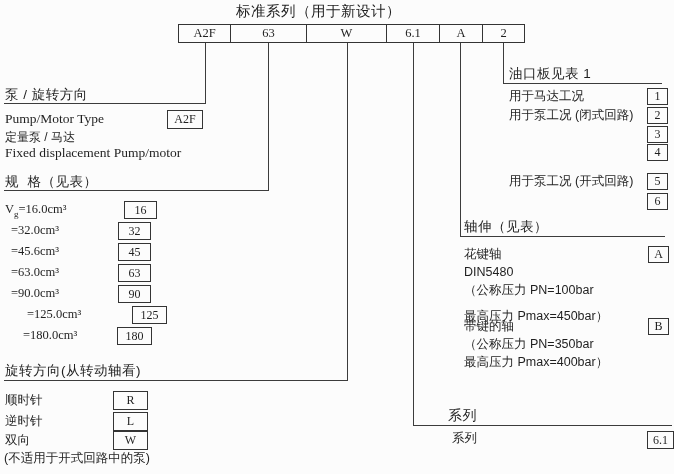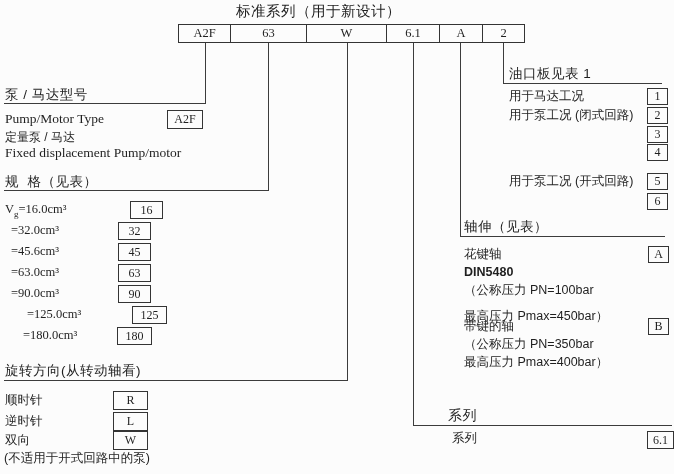--- a/index.html
+++ b/index.html
@@ -50,30 +50,30 @@
   <div class="vl" style="left:460px;top:43px;height:193px;"></div>
   <div class="vl" style="left:503px;top:43px;height:40px;"></div>
 
   <div class="hl" style="left:4px;top:103px;width:202px;"></div>
   <div class="hl" style="left:4px;top:190px;width:265px;"></div>
   <div class="hl" style="left:4px;top:380px;width:344px;"></div>
   <div class="hl" style="left:413px;top:425px;width:259px;"></div>
   <div class="hl" style="left:460px;top:236px;width:205px;"></div>
   <div class="hl" style="left:503px;top:83px;width:159px;"></div>
 
-  <div class="t hd" style="left:5px;top:87px;">泵 / 马达型号</div>
+  <div class="t hd" style="left:5px;top:87px;">泵 / 旋转方向</div>
   <div class="t en" style="left:5px;top:111px;">Pump/Motor Type</div>
   <div class="vbox" style="left:167px;top:110px;width:34px;height:17px;">A2F</div>
   <div class="t cn" style="left:5px;top:131px;font-size:12px;">定量泵 / 马达</div>
   <div class="t en" style="left:5px;top:145px;">Fixed displacement Pump/motor</div>
 
   <div class="t hd" style="left:5px;top:174px;">规  格（见表）</div>
 
   <div class="t en" style="left:5px;top:202px;font-size:12.5px;"><span>V</span><sub>g</sub><span>=16.0cm³</span></div>
-  <div class="vbox" style="left:130px;top:201px;width:31px;height:16px;">16</div>
+  <div class="vbox" style="left:124px;top:201px;width:31px;height:16px;">16</div>
 
   <div class="t en" style="left:11px;top:223px;font-size:12.5px;">=32.0cm³</div>
   <div class="vbox" style="left:118px;top:222px;width:31px;height:16px;">32</div>
 
   <div class="t en" style="left:11px;top:244px;font-size:12.5px;text-align:right;">=45.6cm³</div>
   <div class="vbox" style="left:118px;top:243px;width:31px;height:16px;">45</div>
 
   <div class="t en" style="left:11px;top:265px;font-size:12.5px;">=63.0cm³</div>
   <div class="vbox" style="left:118px;top:264px;width:31px;height:16px;">63</div>
 
@@ -112,21 +112,21 @@
 
   <div class="t cn" style="left:509px;top:174px;">用于泵工况 (开式回路)</div>
   <div class="vbox" style="left:647px;top:173px;width:19px;height:15px;">5</div>
 
   <div class="vbox" style="left:647px;top:193px;width:19px;height:15px;">6</div>
 
   <div class="t hd" style="left:464px;top:219px;">轴伸（见表）</div>
 
   <div class="t cn" style="left:464px;top:247px;">花键轴</div>
   <div class="vbox" style="left:648px;top:246px;width:19px;height:15px;">A</div>
-  <div class="t cn" style="left:464px;top:265px;font-weight:bold;">DIN5480</div>
+  <div class="t cn" style="left:464px;top:265px;">DIN5480</div>
   <div class="t cn" style="left:464px;top:283px;">（公称压力 PN=100bar</div>
   <div class="t cn" style="left:464px;top:309px;">最高压力 Pmax=450bar）</div>
 
   <div class="t cn" style="left:464px;top:319px;">带键的轴</div>
   <div class="vbox" style="left:648px;top:318px;width:19px;height:15px;">B</div>
   <div class="t cn" style="left:464px;top:337px;">（公称压力 PN=350bar</div>
   <div class="t cn" style="left:464px;top:355px;">最高压力 Pmax=400bar）</div>
 
   <div class="t hd" style="left:448px;top:407px;font-size:14px;">系列</div>
   <div class="t cn" style="left:452px;top:431px;">系列</div>

